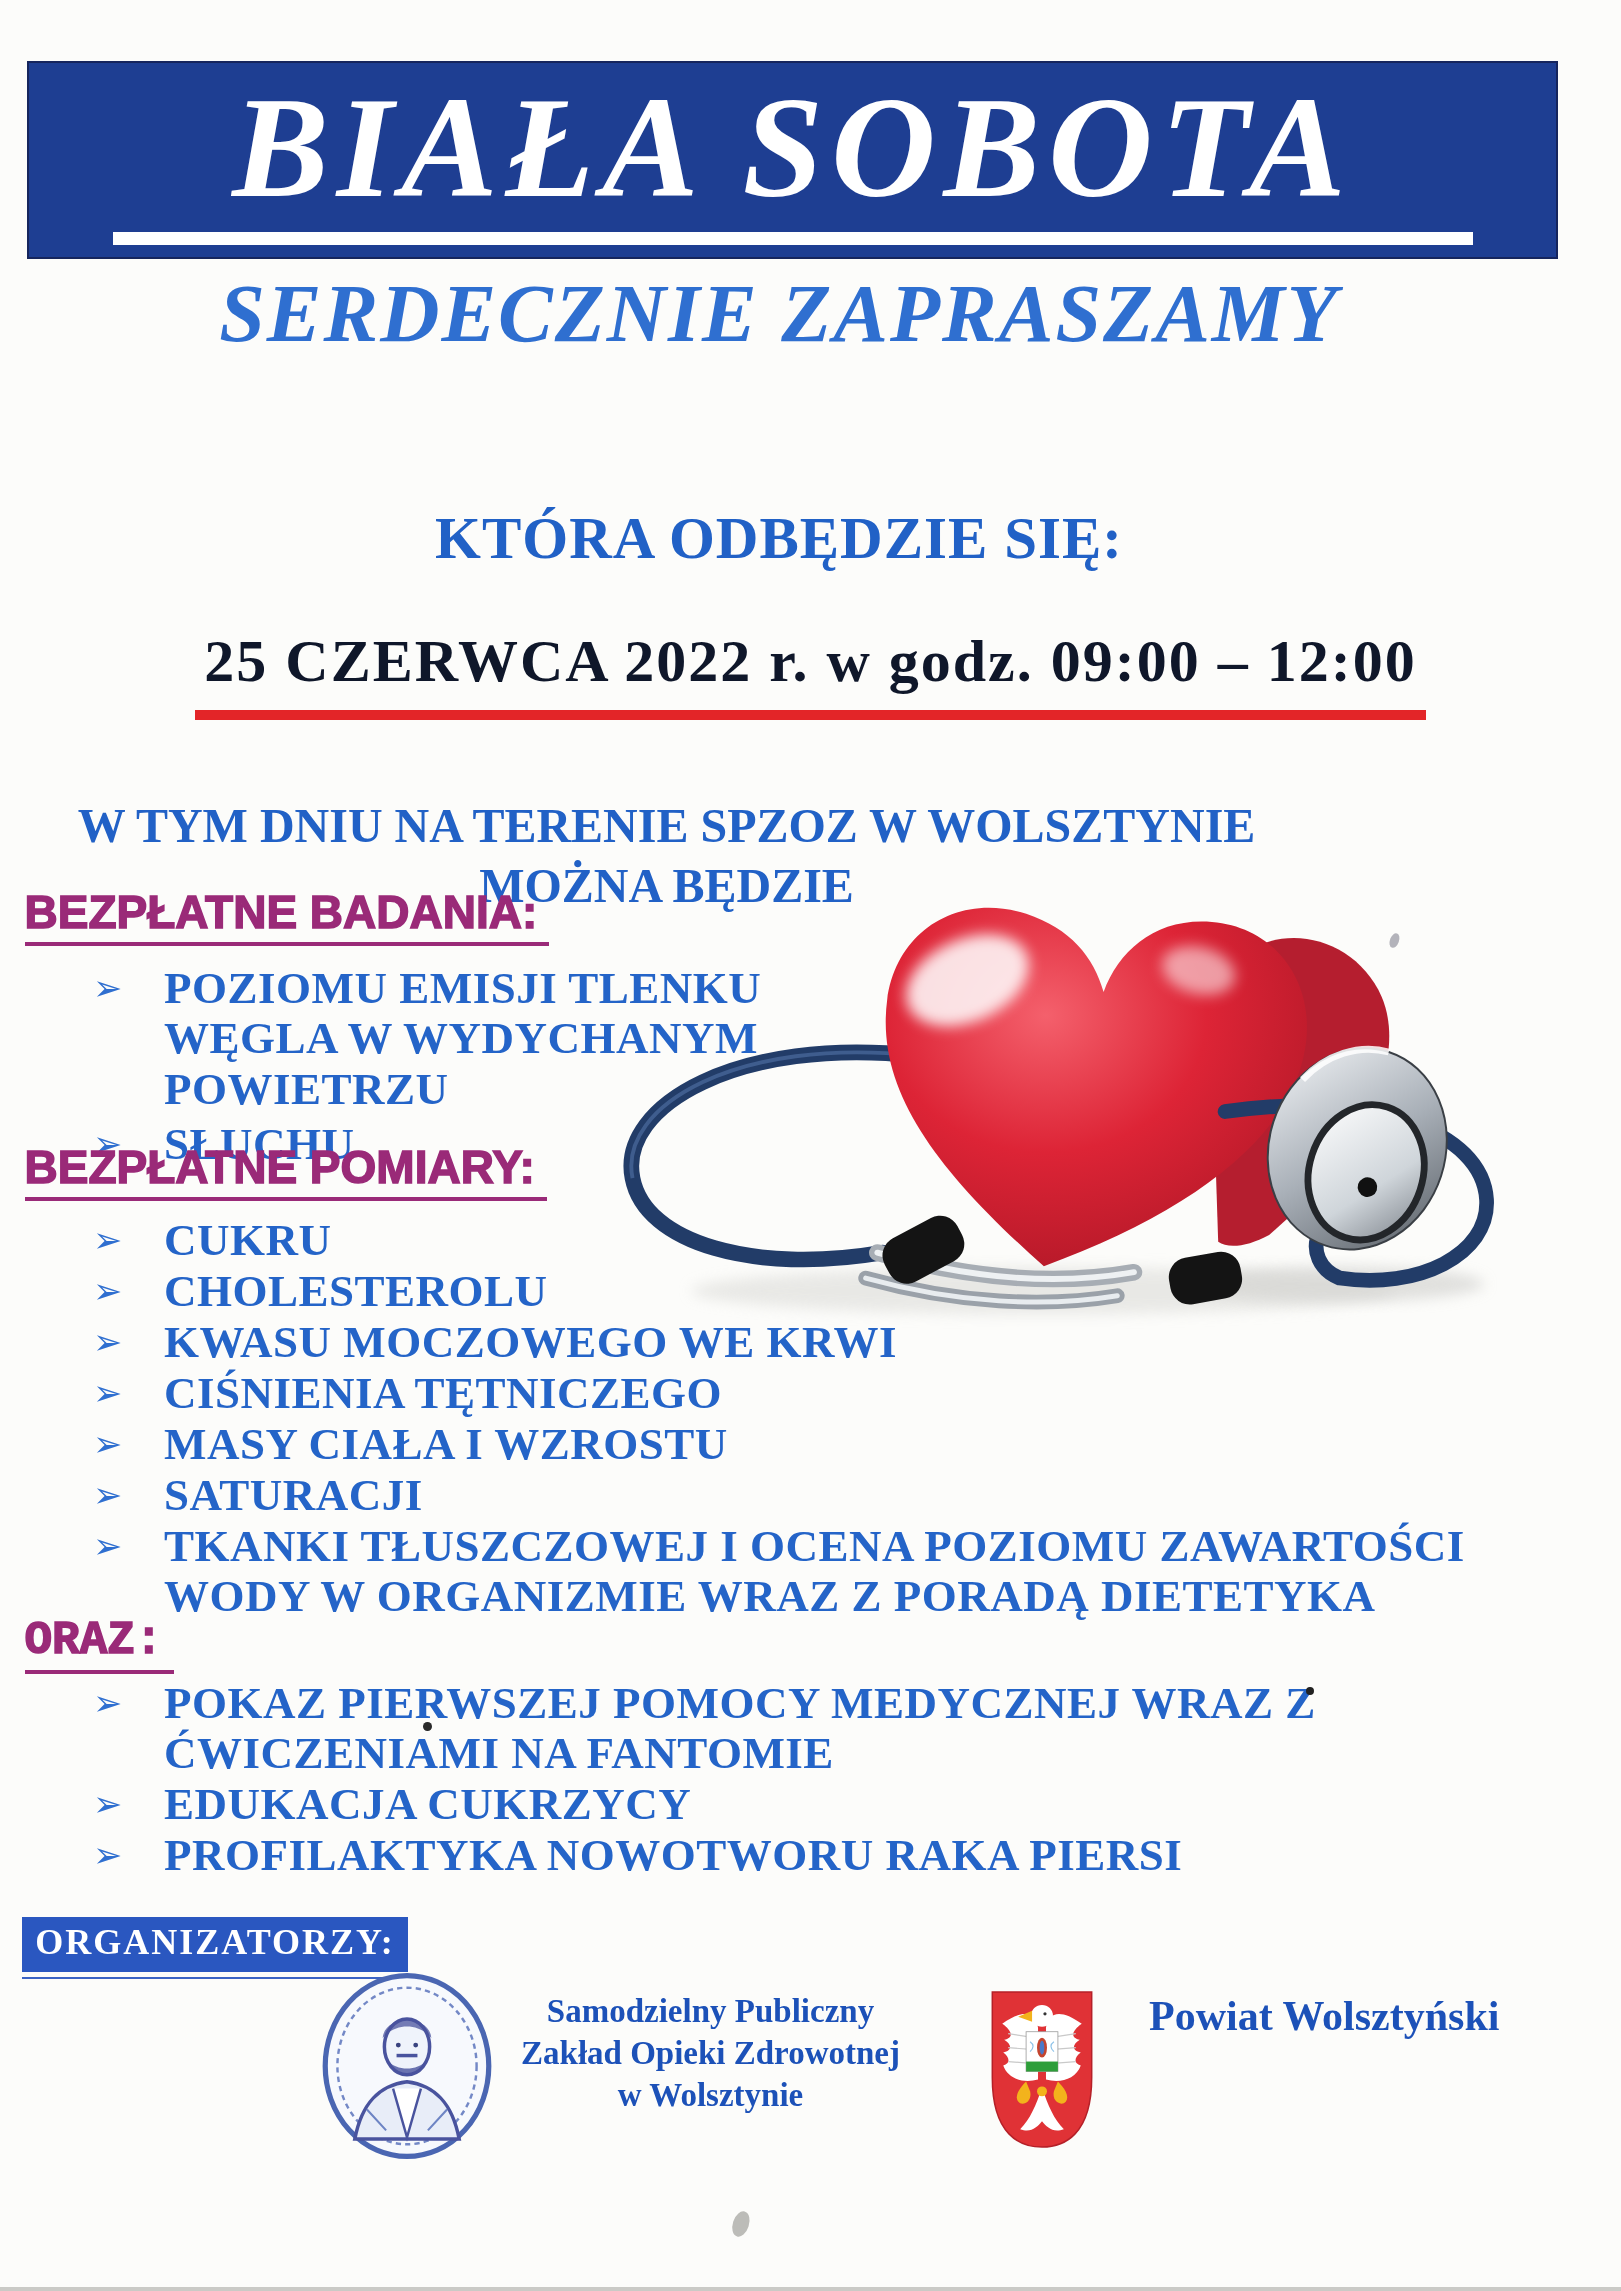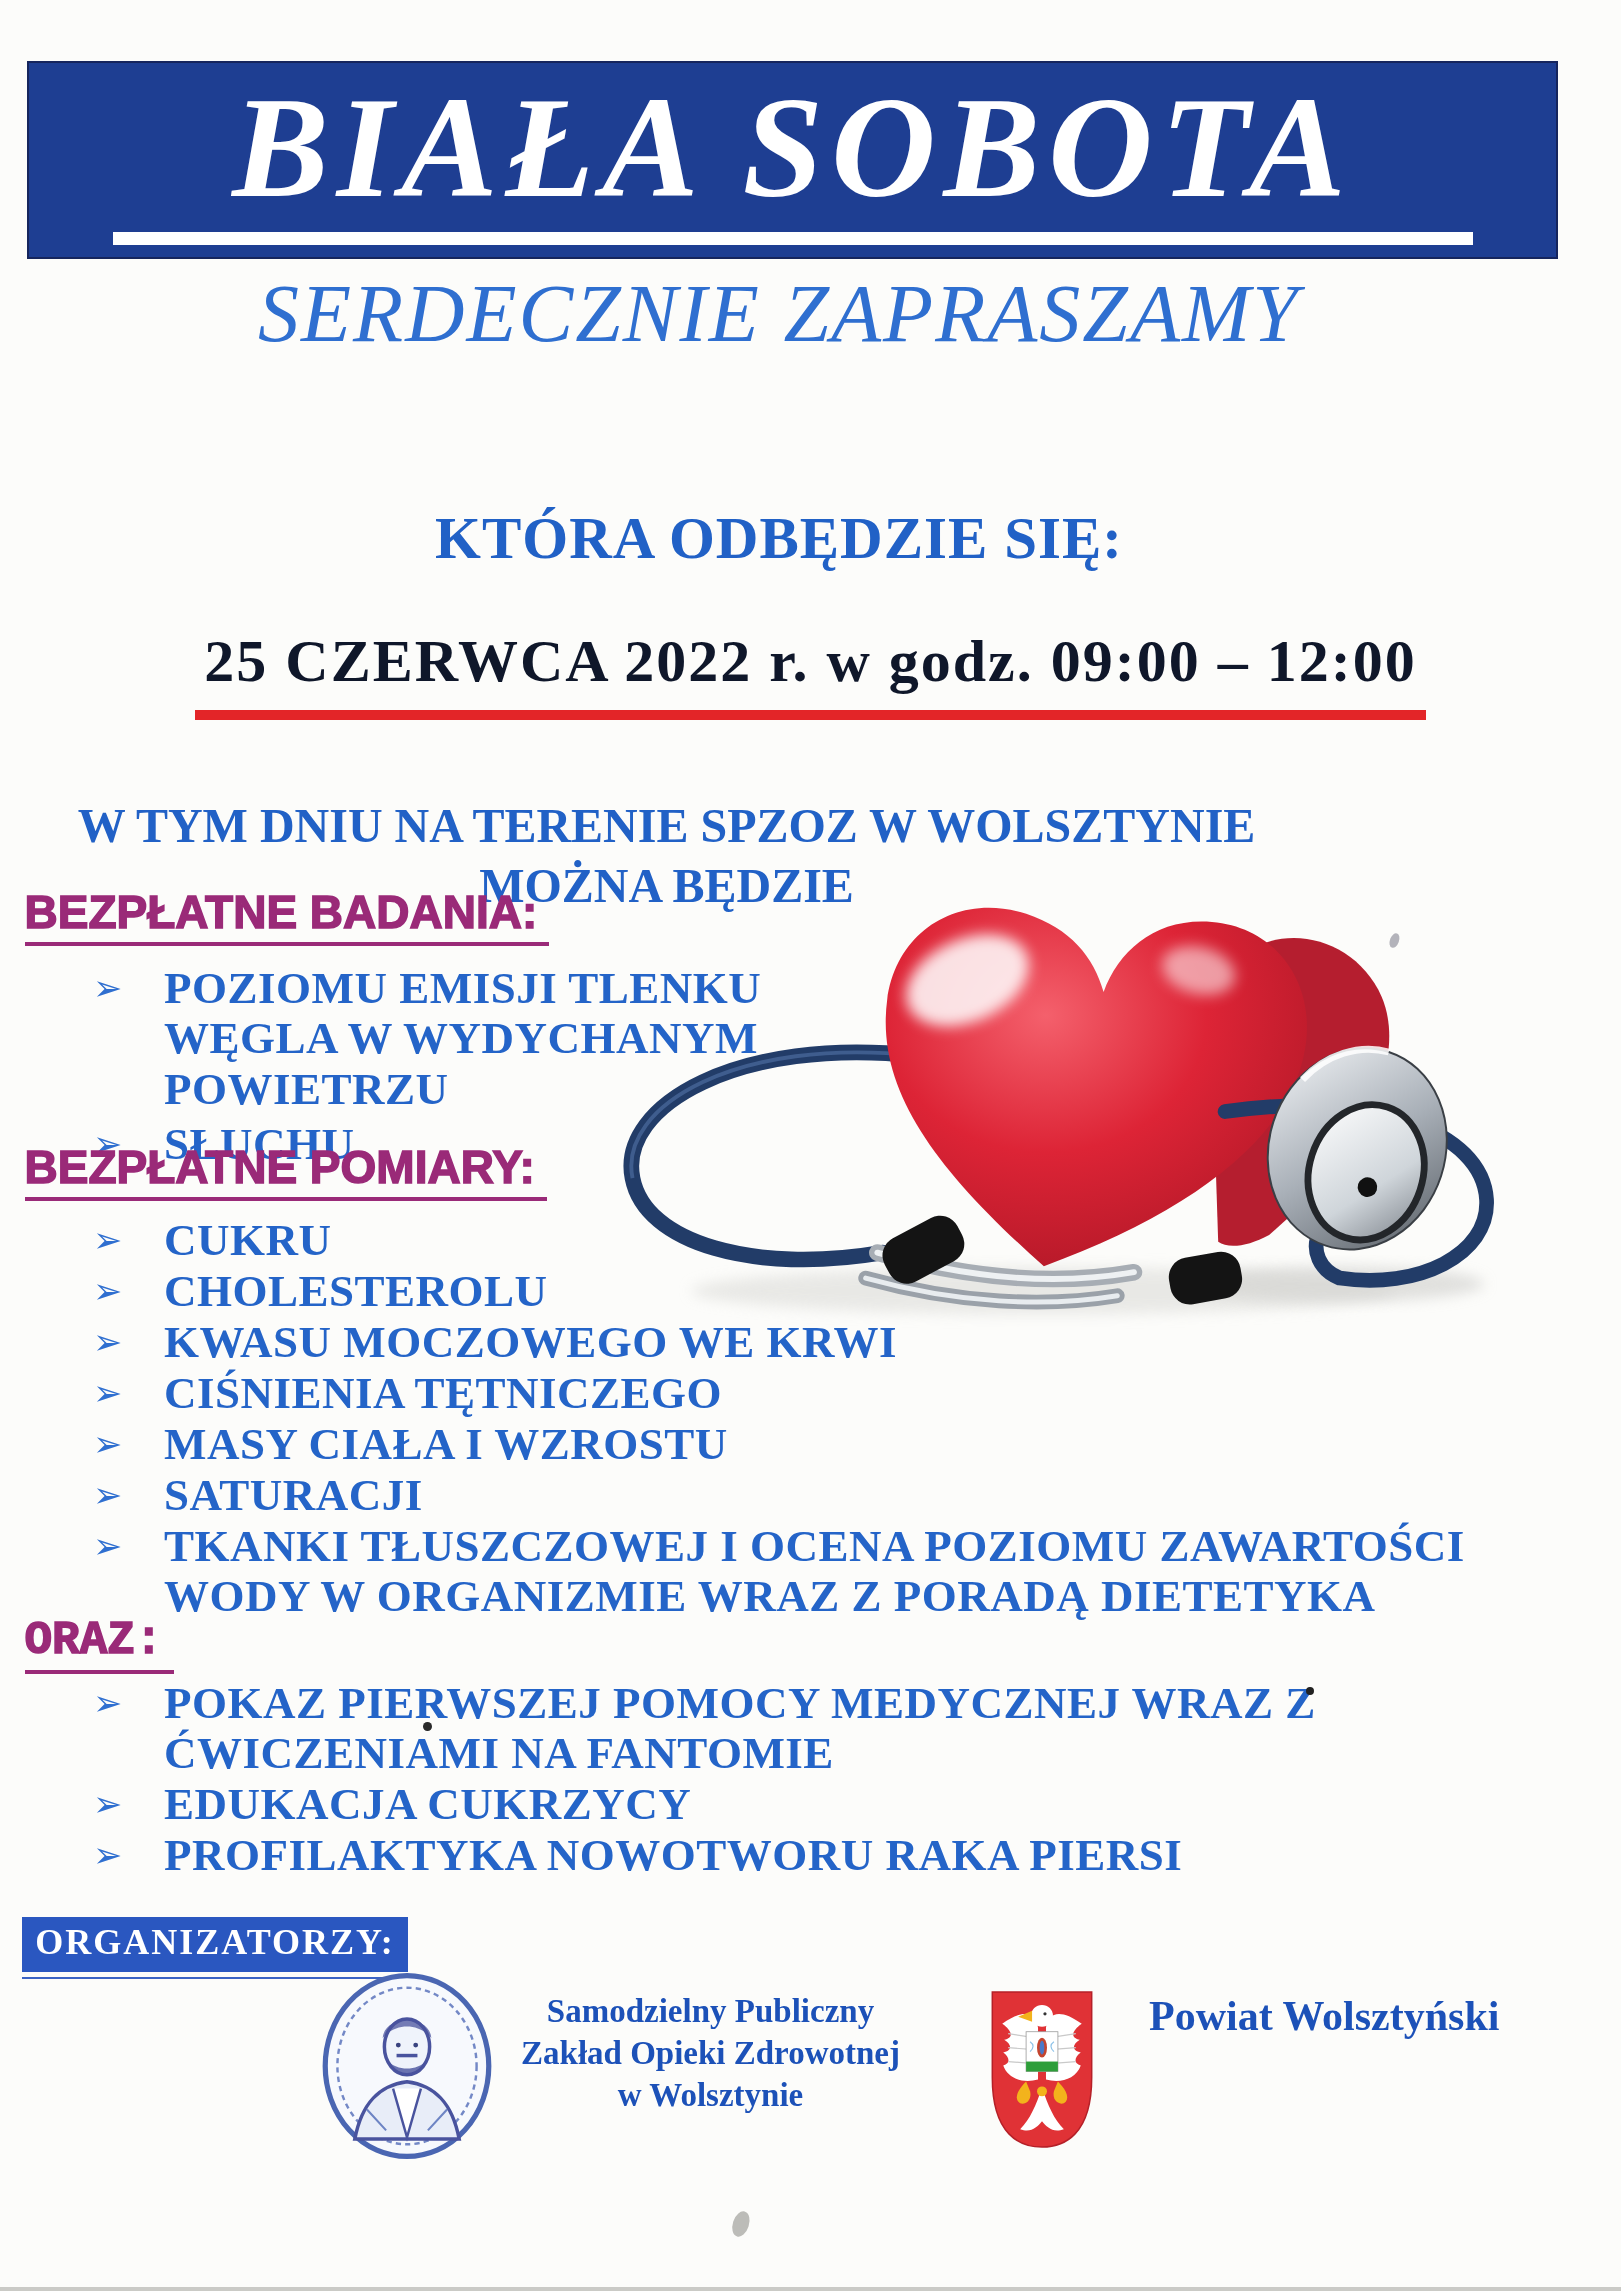--- a/index.html
+++ b/index.html
@@ -6,21 +6,21 @@
   .page{position:relative;width:1621px;height:2292px;overflow:hidden;background:#fcfcfa;
         font-family:"Liberation Serif",serif;}
   
   .banner{position:absolute;left:27.4px;top:61px;width:1527px;height:194px;background:#1e3e92;
           border:2px solid #16255d;display:flex;flex-direction:column;align-items:center;justify-content:center;}
   .banner-title{color:#ffffff;font-style:italic;font-weight:600;font-size:145px;line-height:1;
                 letter-spacing:7.8px;white-space:nowrap;}
   .banner-underline{width:1360px;height:12.7px;background:#ffffff;margin-top:11.8px;}
   
   .centerline{position:absolute;left:0;width:1558px;text-align:center;white-space:nowrap;}
-  .invite1{top:267px;font-style:italic;font-weight:400;font-size:82px;color:#2f6fd0;letter-spacing:2px;text-align:center;}
+  .invite1{top:267px;font-style:italic;font-weight:700;font-size:82px;color:#2f6fd0;letter-spacing:2px;text-align:center;}
   .invite2{top:402px;font-weight:700;font-size:59px;color:#2161c6;letter-spacing:1px;}
   .invite3{top:504px;font-weight:700;font-size:59px;color:#2161c6;letter-spacing:1px;}
   
   .dateline{position:absolute;top:627px;left:0;width:1621px;text-align:center;}
   .dateline span{display:inline-block;color:#0f172a;font-weight:700;font-size:60px;letter-spacing:2px;
                  border-bottom:10.8px solid #e32528;padding:0 9.8px 13.7px;white-space:nowrap;}
   
   .lead{position:absolute;top:796px;left:0;width:1333px;text-align:center;color:#2161c6;
         font-weight:700;font-size:48px;line-height:1.24;}
   

